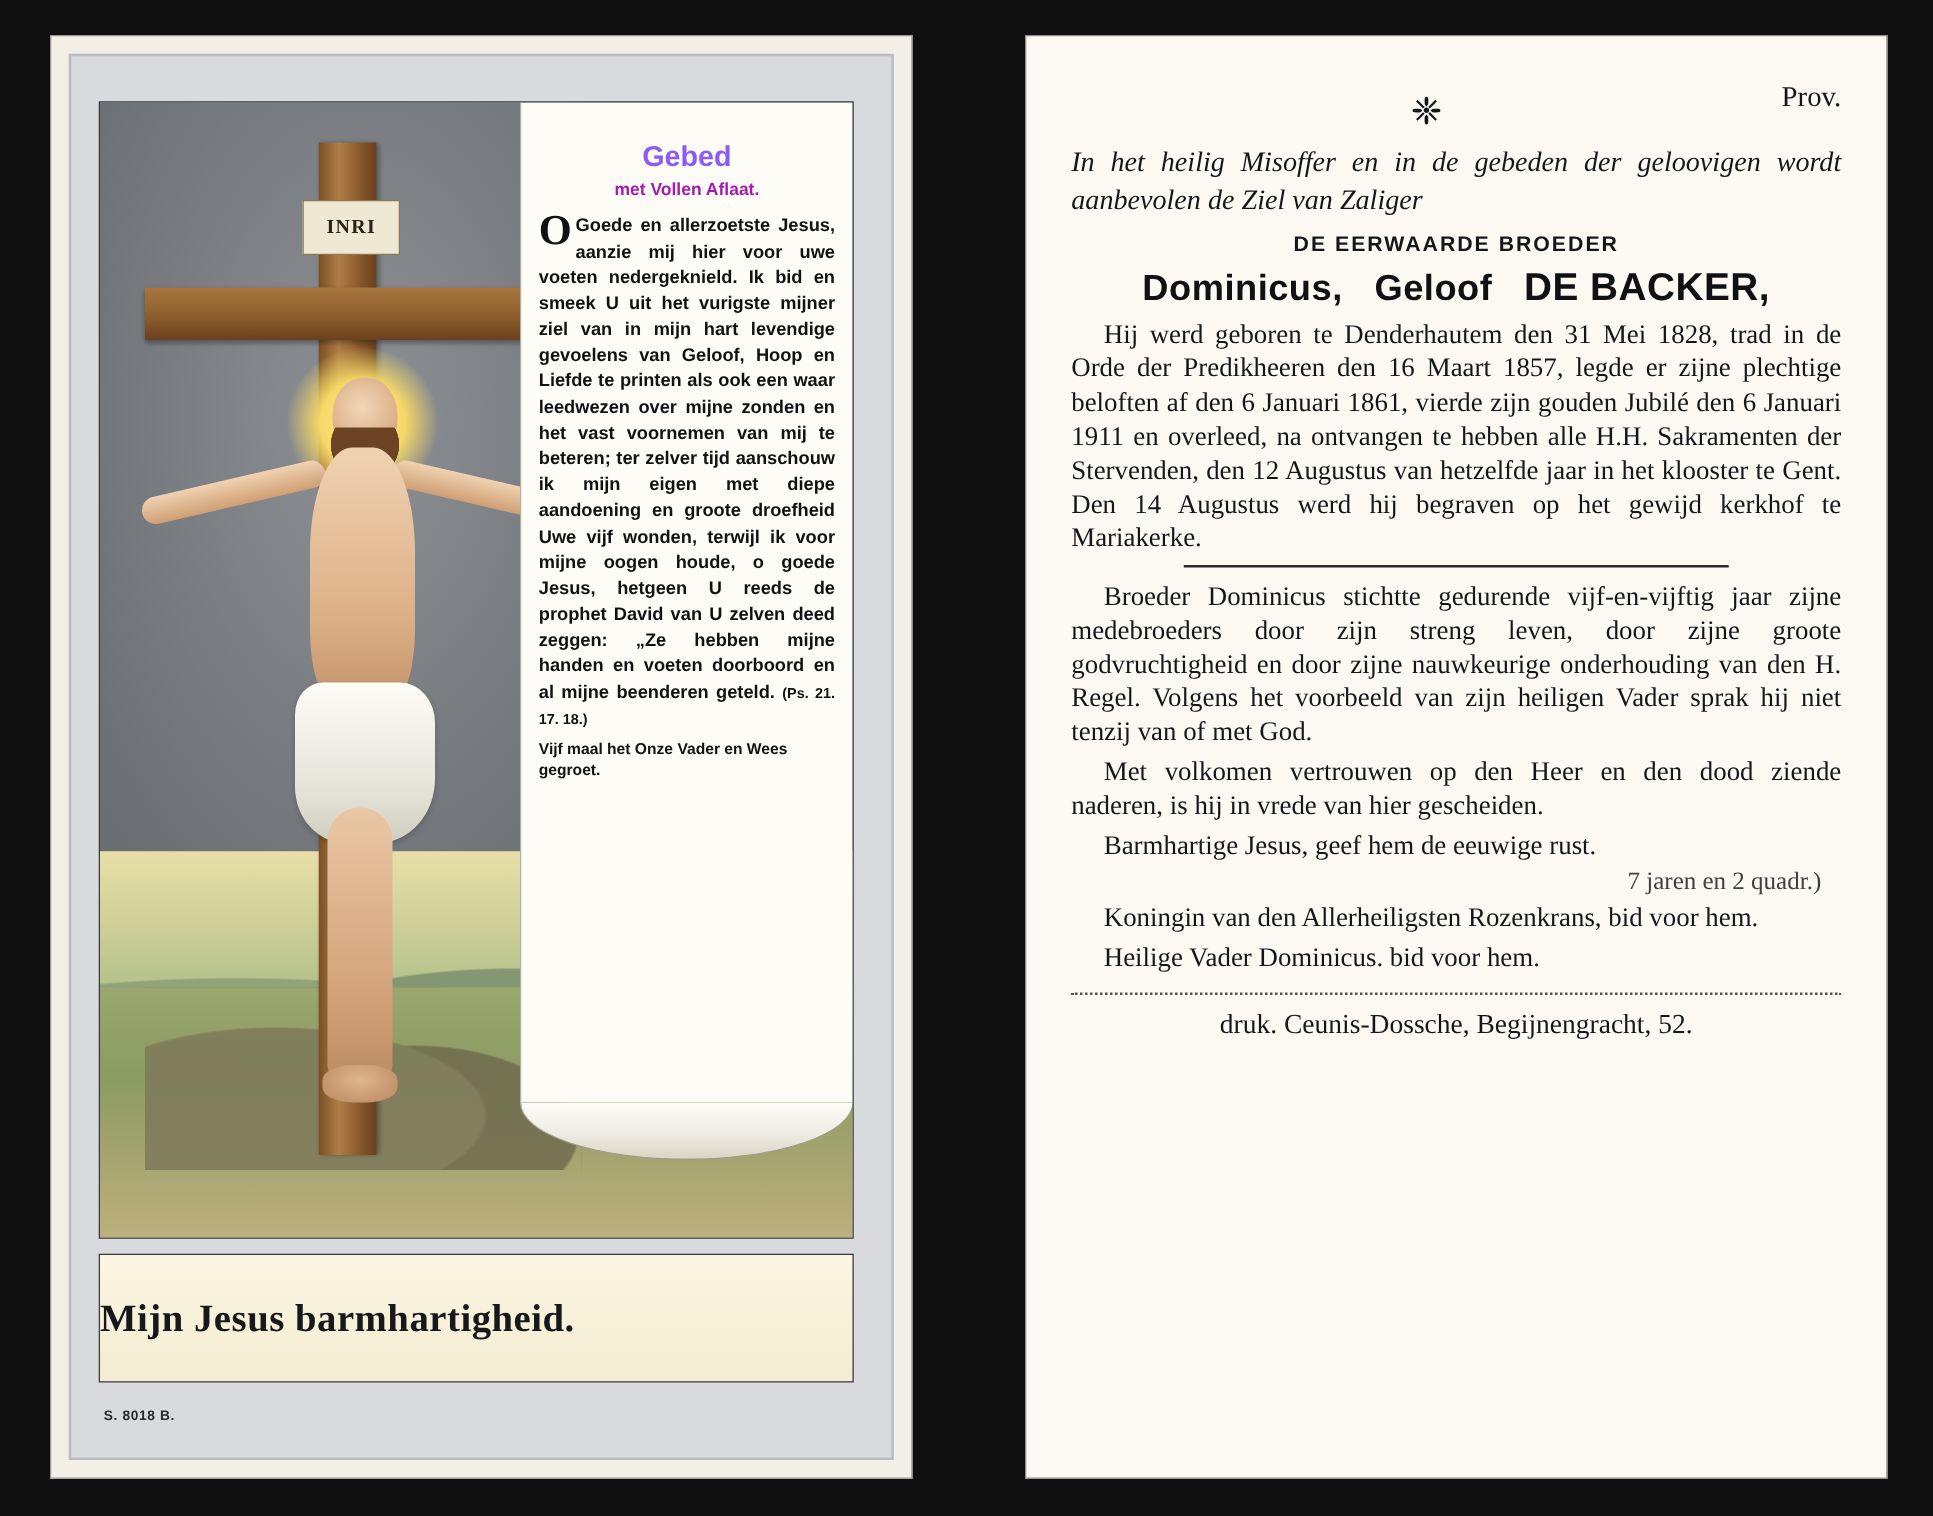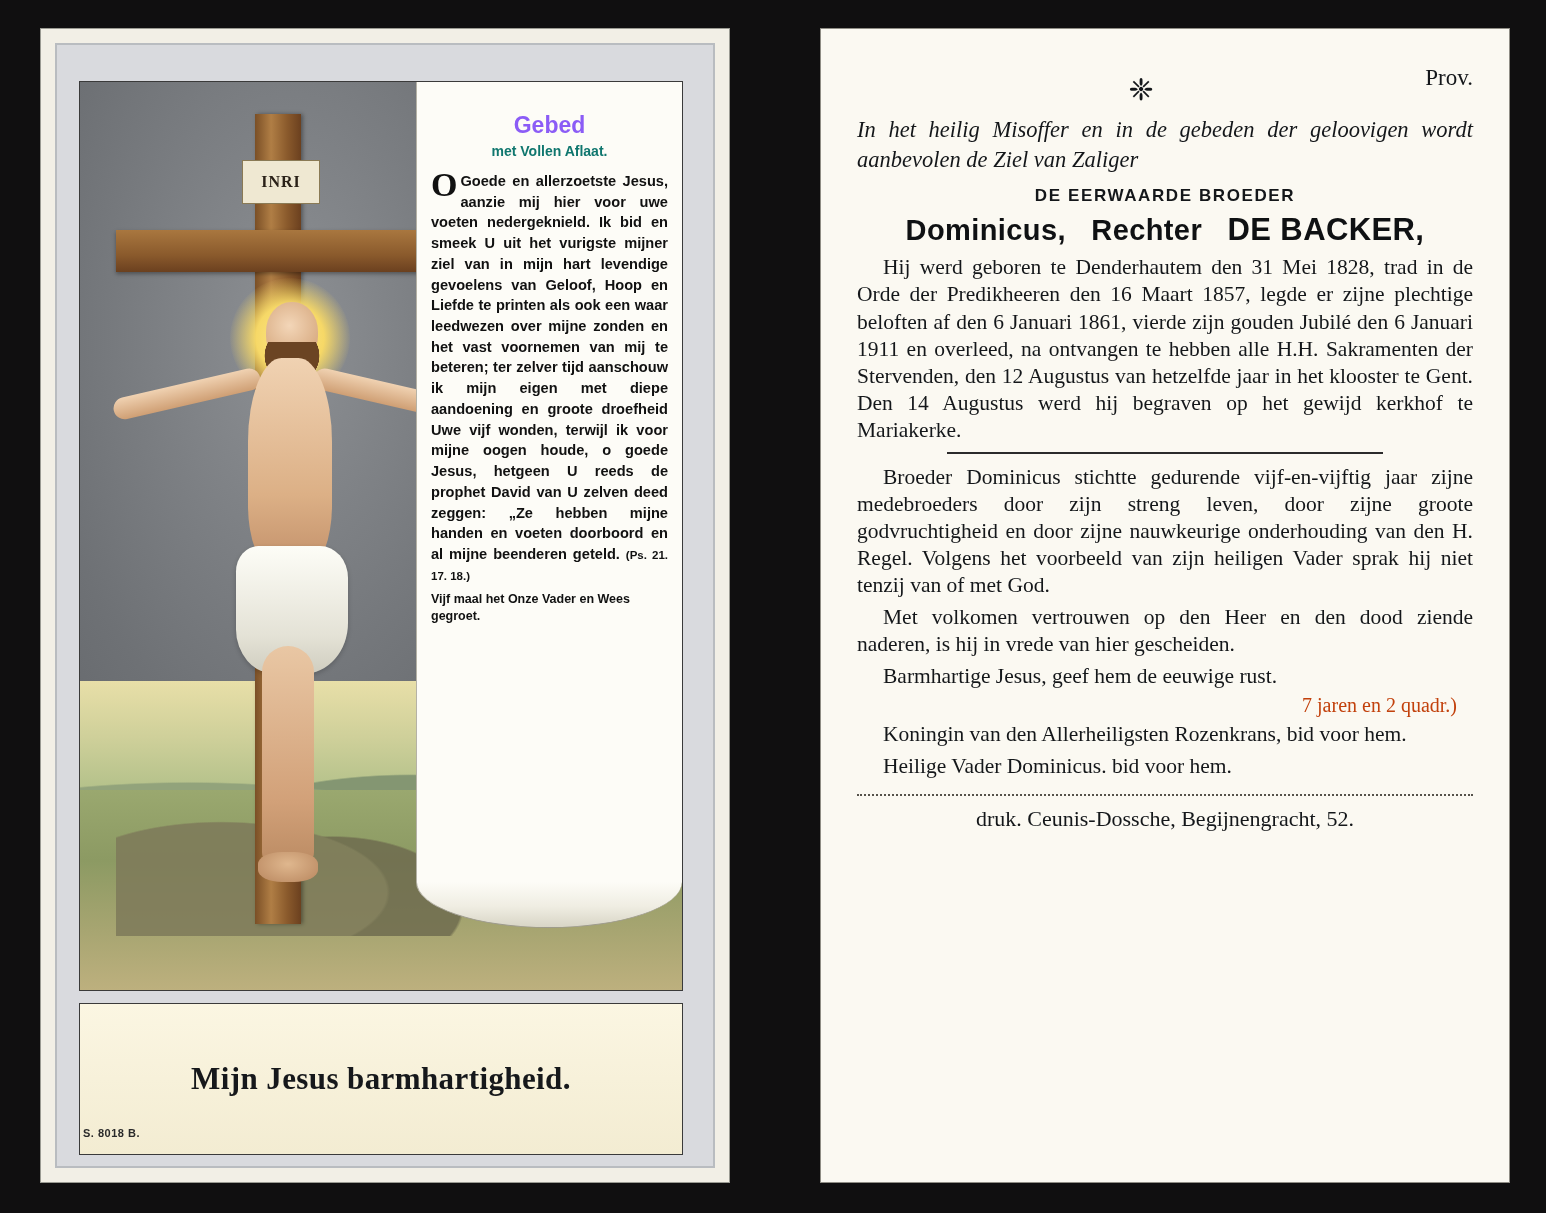--- a/index.html
+++ b/index.html
@@ -245,21 +245,21 @@
     font-weight: bold;
     font-size: 23px;
     color: #8b5cf6;
     margin-top: 16px;
   }
   .prayer-sub {
     text-align: center;
     font-family: "Liberation Sans", sans-serif;
     font-weight: bold;
     font-size: 14px;
-    color: #0f766e;
+    color: #a21caf;
     margin-top: 4px;
     margin-bottom: 12px;
   }
   .prayer-body {
     font-family: "Liberation Sans", sans-serif;
     font-size: 14.6px;
     line-height: 1.42;
     color: #111;
     text-align: justify;
     font-weight: 600;
@@ -283,27 +283,27 @@
     font-weight: bold;
     line-height: 1.3;
     color: #111;
   }
   
   .caption-box {
     position: absolute;
     left: 38px;
     top: 974px;
     width: 604px;
-    height: 152px;
+    height: 103px;
     background: linear-gradient(#fbf6e2,#f3ecd2);
     border: 1px solid #3a3a3a;
     box-sizing: border-box;
     display: flex;
     align-items: center;
-    justify-content: center;
+    justify-content: flex-start;
   }
   .caption-text {
     font-family: "Liberation Serif", serif;
     font-weight: bold;
     font-size: 31px;
     color: #16181b;
     letter-spacing: .4px;
   }
   .printer-mark {
     position: absolute;
@@ -393,21 +393,21 @@
     line-height: 1.26;
     text-align: justify;
     color: #14171a;
     margin-bottom: 5px;
     text-indent: 26px;
   }
   .r-right {
     text-align: right;
     font-family: "Liberation Serif", serif;
     font-size: 20px;
-    color: #c2410c;
+    color: #404040;
     margin: -2px 16px 4px 0;
   }
   .dotted {
     border: none;
     border-top: 2px dotted #55524b;
     margin: 14px 0 10px 0;
   }
   .r-printer {
     text-align: center;
     font-family: "Liberation Serif", serif;
@@ -471,21 +471,21 @@
 
     <div class="cross-glyph">❈</div>
 
     <div class="r-italic">In het heilig Misoffer en in de gebeden der geloovigen wordt aanbevolen de Ziel van Zaliger</div>
 
     <div class="r-role">DE EERWAARDE BROEDER</div>
 
     <div class="r-name">
       <span>Dominicus,</span>
       &nbsp;
-      <span>Rechter</span>
+      <span>Geloof</span>
       &nbsp;
       <span class="big">DE BACKER,</span>
     </div>
 
     <div class="r-bio"><span class="indent"></span><span>Hij werd geboren te Denderhautem den 31 Mei 1828, trad in de Orde der Predikheeren den 16 Maart 1857, legde er zijne plechtige beloften af den 6 Januari 1861, vierde zijn gouden Jubilé den 6 Januari 1911 en overleed, na ontvangen te hebben alle H.H. Sakramenten der Stervenden, den 12 Augustus van hetzelfde jaar in het klooster te Gent. Den 14 Augustus werd hij begraven op het gewijd kerkhof te Mariakerke.</span></div>
 
     <hr class="rule">
 
     <div class="r-par">Broeder Dominicus stichtte gedurende vijf-en-vijftig jaar zijne medebroeders door zijn streng leven, door zijne groote godvruchtigheid en door zijne nauwkeurige onderhouding van den H. Regel. Volgens het voorbeeld van zijn heiligen Vader sprak hij niet tenzij van of met God.</div>
     <div class="r-par">Met volkomen vertrouwen op den Heer en den dood ziende naderen, is hij in vrede van hier gescheiden.</div>

